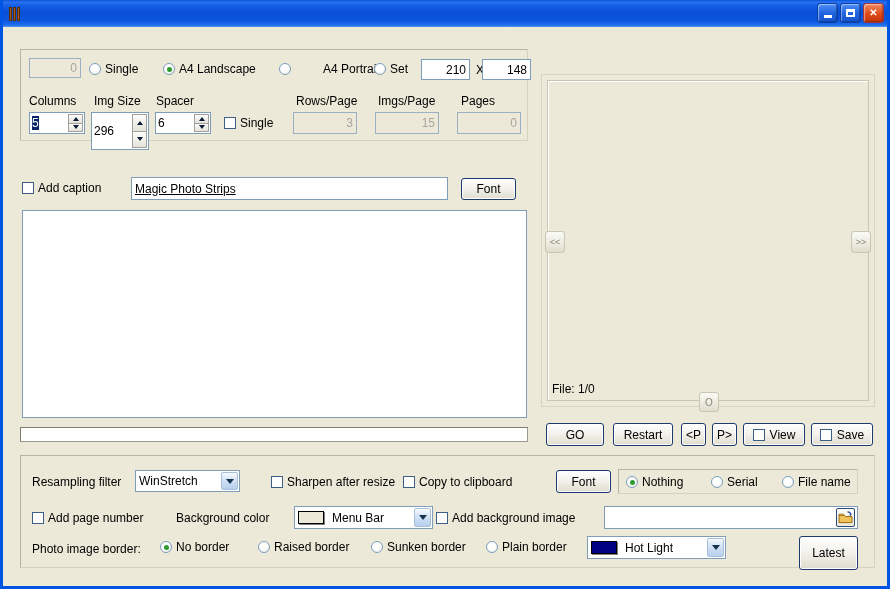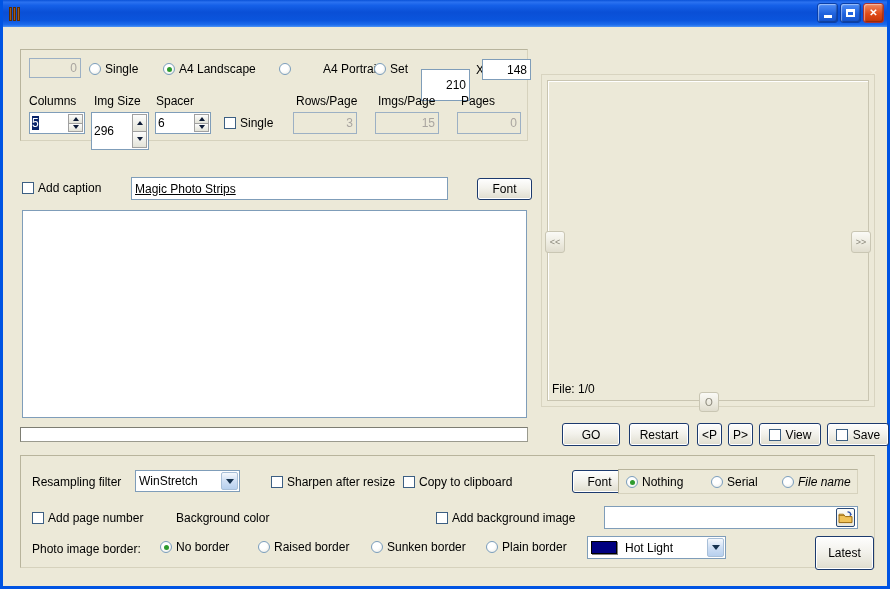--- a/index.html
+++ b/index.html
@@ -123,21 +123,20 @@
   .check .ct { font-size:12px; }
 
   
   .btn {
     position:absolute;
     background: linear-gradient(to bottom,#fefefe 0%, #f3f2ec 45%, #e3e1d4 90%, #dcd9c8 100%);
     border:1px solid #1c3a6e; border-radius:3px;
     display:flex;align-items:center;justify-content:center;
     font-size:12px;color:#000; cursor:pointer;
     box-shadow: inset 0 0 0 1px #fff;
-    margin-left: 16px;
   }
   .btn .bc { display:flex;align-items:center; }
 
   
   .combo {
     position:absolute; background:#fff; border:1px solid #7f9db9;
     display:flex; align-items:center; font-size:12px;
   }
   .combo .ctxt { flex:1; padding-left:3px; white-space:nowrap; overflow:hidden; }
   .combo .arrow {
@@ -252,21 +251,21 @@
       <div class="radio" style="left:258px; top:12px;gap:28px;">
         <span class="rb"></span>
         <span class="rt">A4 Portrait</span>
       </div>
 
       <div class="radio" style="left:353px; top:12px;">
         <span class="rb"></span>
         <span class="rt">Set</span>
       </div>
 
-      <div class="edit right" style="left:400px; top:19px; width:49px; height:32px;">210</div>
+      <div class="edit right" style="left:400px; top:9px; width:49px; height:21px;">210</div>
       <span class="lbl" style="left:455px; top:13px;">X</span>
       <div class="edit right" style="left:461px; top:9px; width:49px; height:21px;">148</div>
 
       <span class="lbl" style="left:8px; top:44px;">Columns</span>
       <span class="lbl" style="left:73px; top:44px;">Img Size</span>
       <span class="lbl" style="left:135px; top:44px;">Spacer</span>
       <span class="lbl" style="left:275px; top:44px;">Rows/Page</span>
       <span class="lbl" style="left:357px; top:44px;">Imgs/Page</span>
       <span class="lbl" style="left:440px; top:44px;">Pages</span>
 
@@ -388,31 +387,38 @@
       </div>
       <div class="panel" style="left:597px; top:13px; width:240px; height:25px;">
         <div class="radio on" style="left:7px; top:5px;">
           <span class="rb"></span>
           <span class="rt">Nothing</span>
         </div>
         <div class="radio" style="left:92px; top:5px;">
           <span class="rb"></span>
           <span class="rt">Serial</span>
         </div>
-        <div class="radio" style="left:163px; top:5px;font-style:italic;">
+        <div class="radio" style="left:163px; top:5px;">
           <span class="rb"></span>
           <span class="rt">File name</span>
         </div>
       </div>
 
       <div class="check" style="left:11px; top:55px;">
         <span class="cb"></span>
         <span class="ct">Add page number</span>
       </div>
       <span class="lbl" style="left:155px; top:55px;">Background color</span>
+      <div class="combo" style="left:273px; top:50px; width:139px; height:23px;">
+        <span class="swatch" style="background:#ece9d8;"></span>
+        <span class="ctxt">Menu Bar</span>
+        <span class="arrow">
+            <span class="cv-down"></span>
+          </span>
+      </div>
       <div class="check" style="left:415px; top:55px;">
         <span class="cb"></span>
         <span class="ct">Add background image</span>
       </div>
       <input class="edit" type="text" style="left: 583px; top: 50px; width: 254px; height: 23px;" value="">
       <div class="browse" style="left:815px; top:52px;">
         <svg width="15" height="13" viewBox="0 0 15 13">
           <path d="M1 4 h5 l1.3 1.6 H14 v6 H1 z" fill="#f0c35a" stroke="#9a6b10" stroke-width="1"></path>
           <path d="M1 3.2 h4.4 l1 1.2 H1 z" fill="#f7d884" stroke="#9a6b10" stroke-width="0.8"></path>
           <path d="M9.5 0.8 a3.4 3.4 0 0 1 3.4 3.2" fill="none" stroke="#2b4fa8" stroke-width="1.3"></path>

